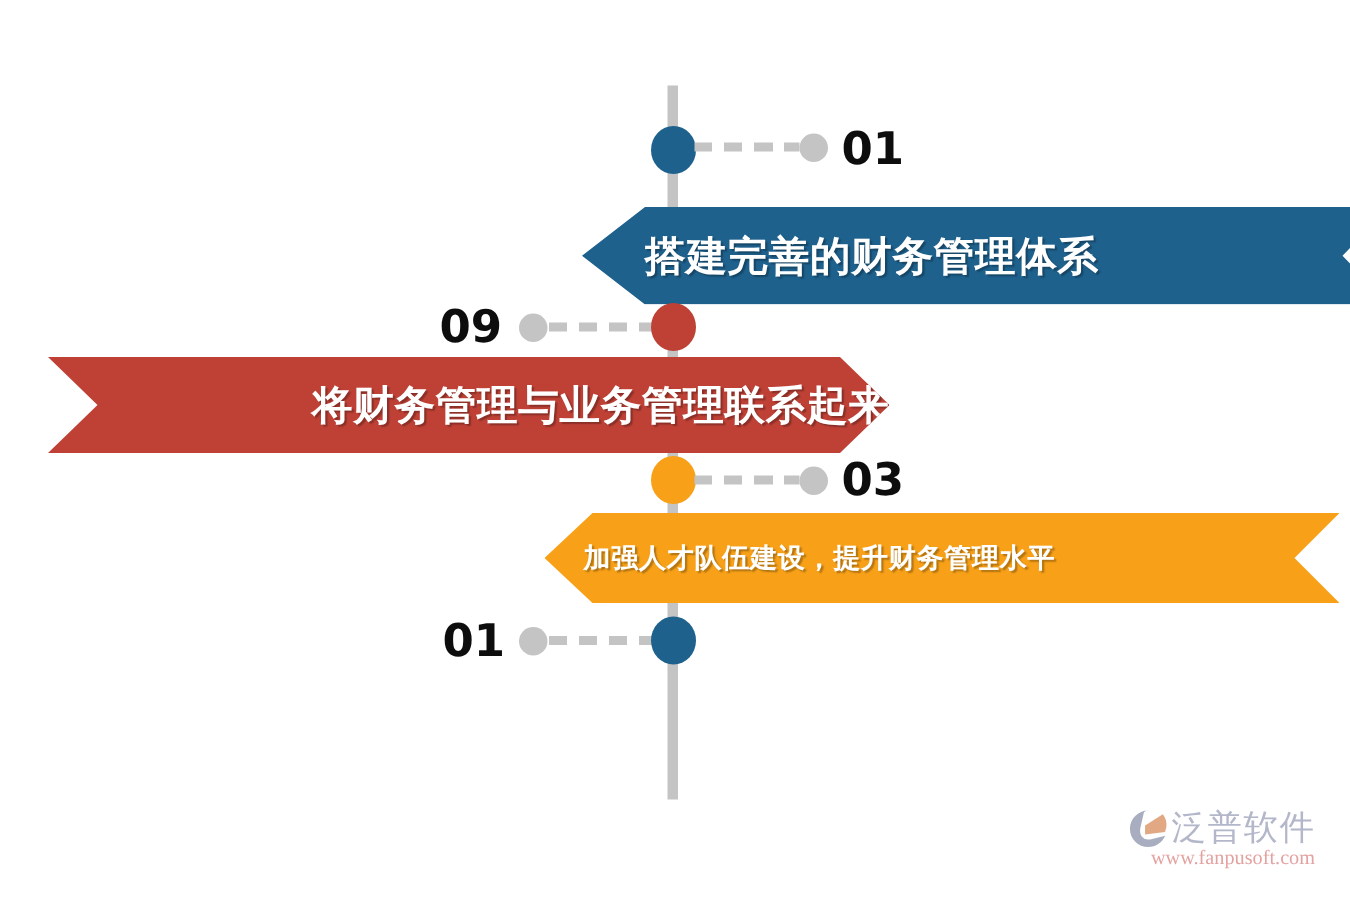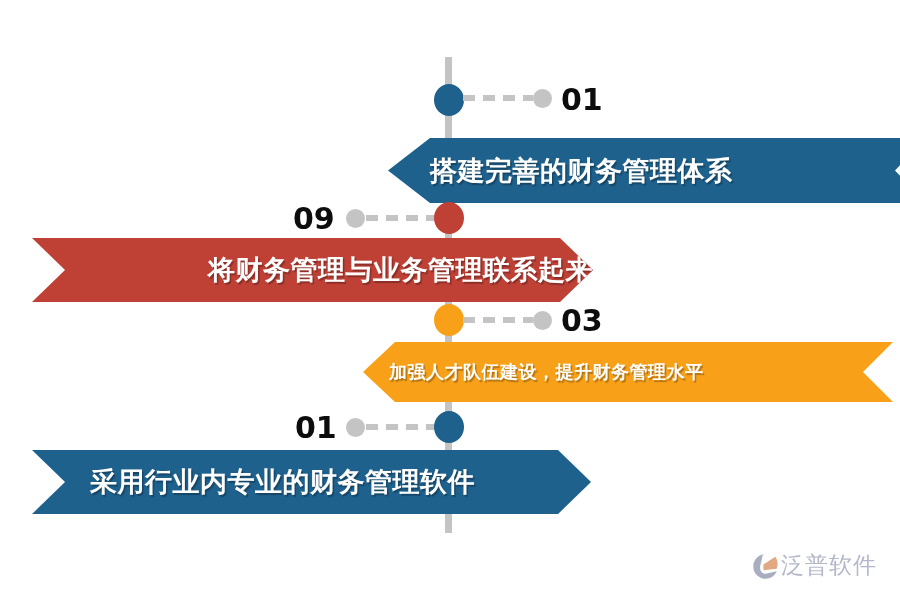--- a/index.html
+++ b/index.html
@@ -129,29 +129,27 @@
   <div class="dot" id="dot3"></div>
   <div class="num" id="num3">03</div>
   <div class="banner orange" id="banner3">
     <span>加强人才队伍建设，提升财务管理水平</span>
   </div>
 
   <div class="num" id="num4">01</div>
   <div class="dot" id="dot4"></div>
   <div class="connector" id="conn4"></div>
   <div class="node blue" id="node4"></div>
-  <div class="banner blue tip-right" id="banner4">
-    <span>采用行业内专业的财务管理软件</span>
-  </div>
 
   <div class="watermark">
     <div class="wm-row">
       <span class="wm-icon">
         <svg viewBox="0 0 32 32" width="27" height="27" aria-hidden="true">
           <path fill="#9aa0b6" d="M16 1.5 C8 1.5 1.5 8 1.5 16 C1.5 24 8 30.5 16 30.5 C22 30.5 27.2 26.8 29.4 21.6 L17.5 24.4 C12 25.3 8.6 21 9.8 15.2 L12.6 3 C13.6 2 14.7 1.5 16 1.5 Z"></path>
           <path fill="#dc9a6e" d="M13.5 13.5 L27.5 4.5 C29.6 7.2 30.9 10.8 30.3 14.6 L29.3 18.6 L13.5 20.5 Z"></path>
         </svg>
       </span>
       <span class="wm-brand">泛普软件</span>
     </div>
+    <div class="wm-url">www.fanpusoft.com</div>
   </div>
 
 </div>
 
 </body></html>

